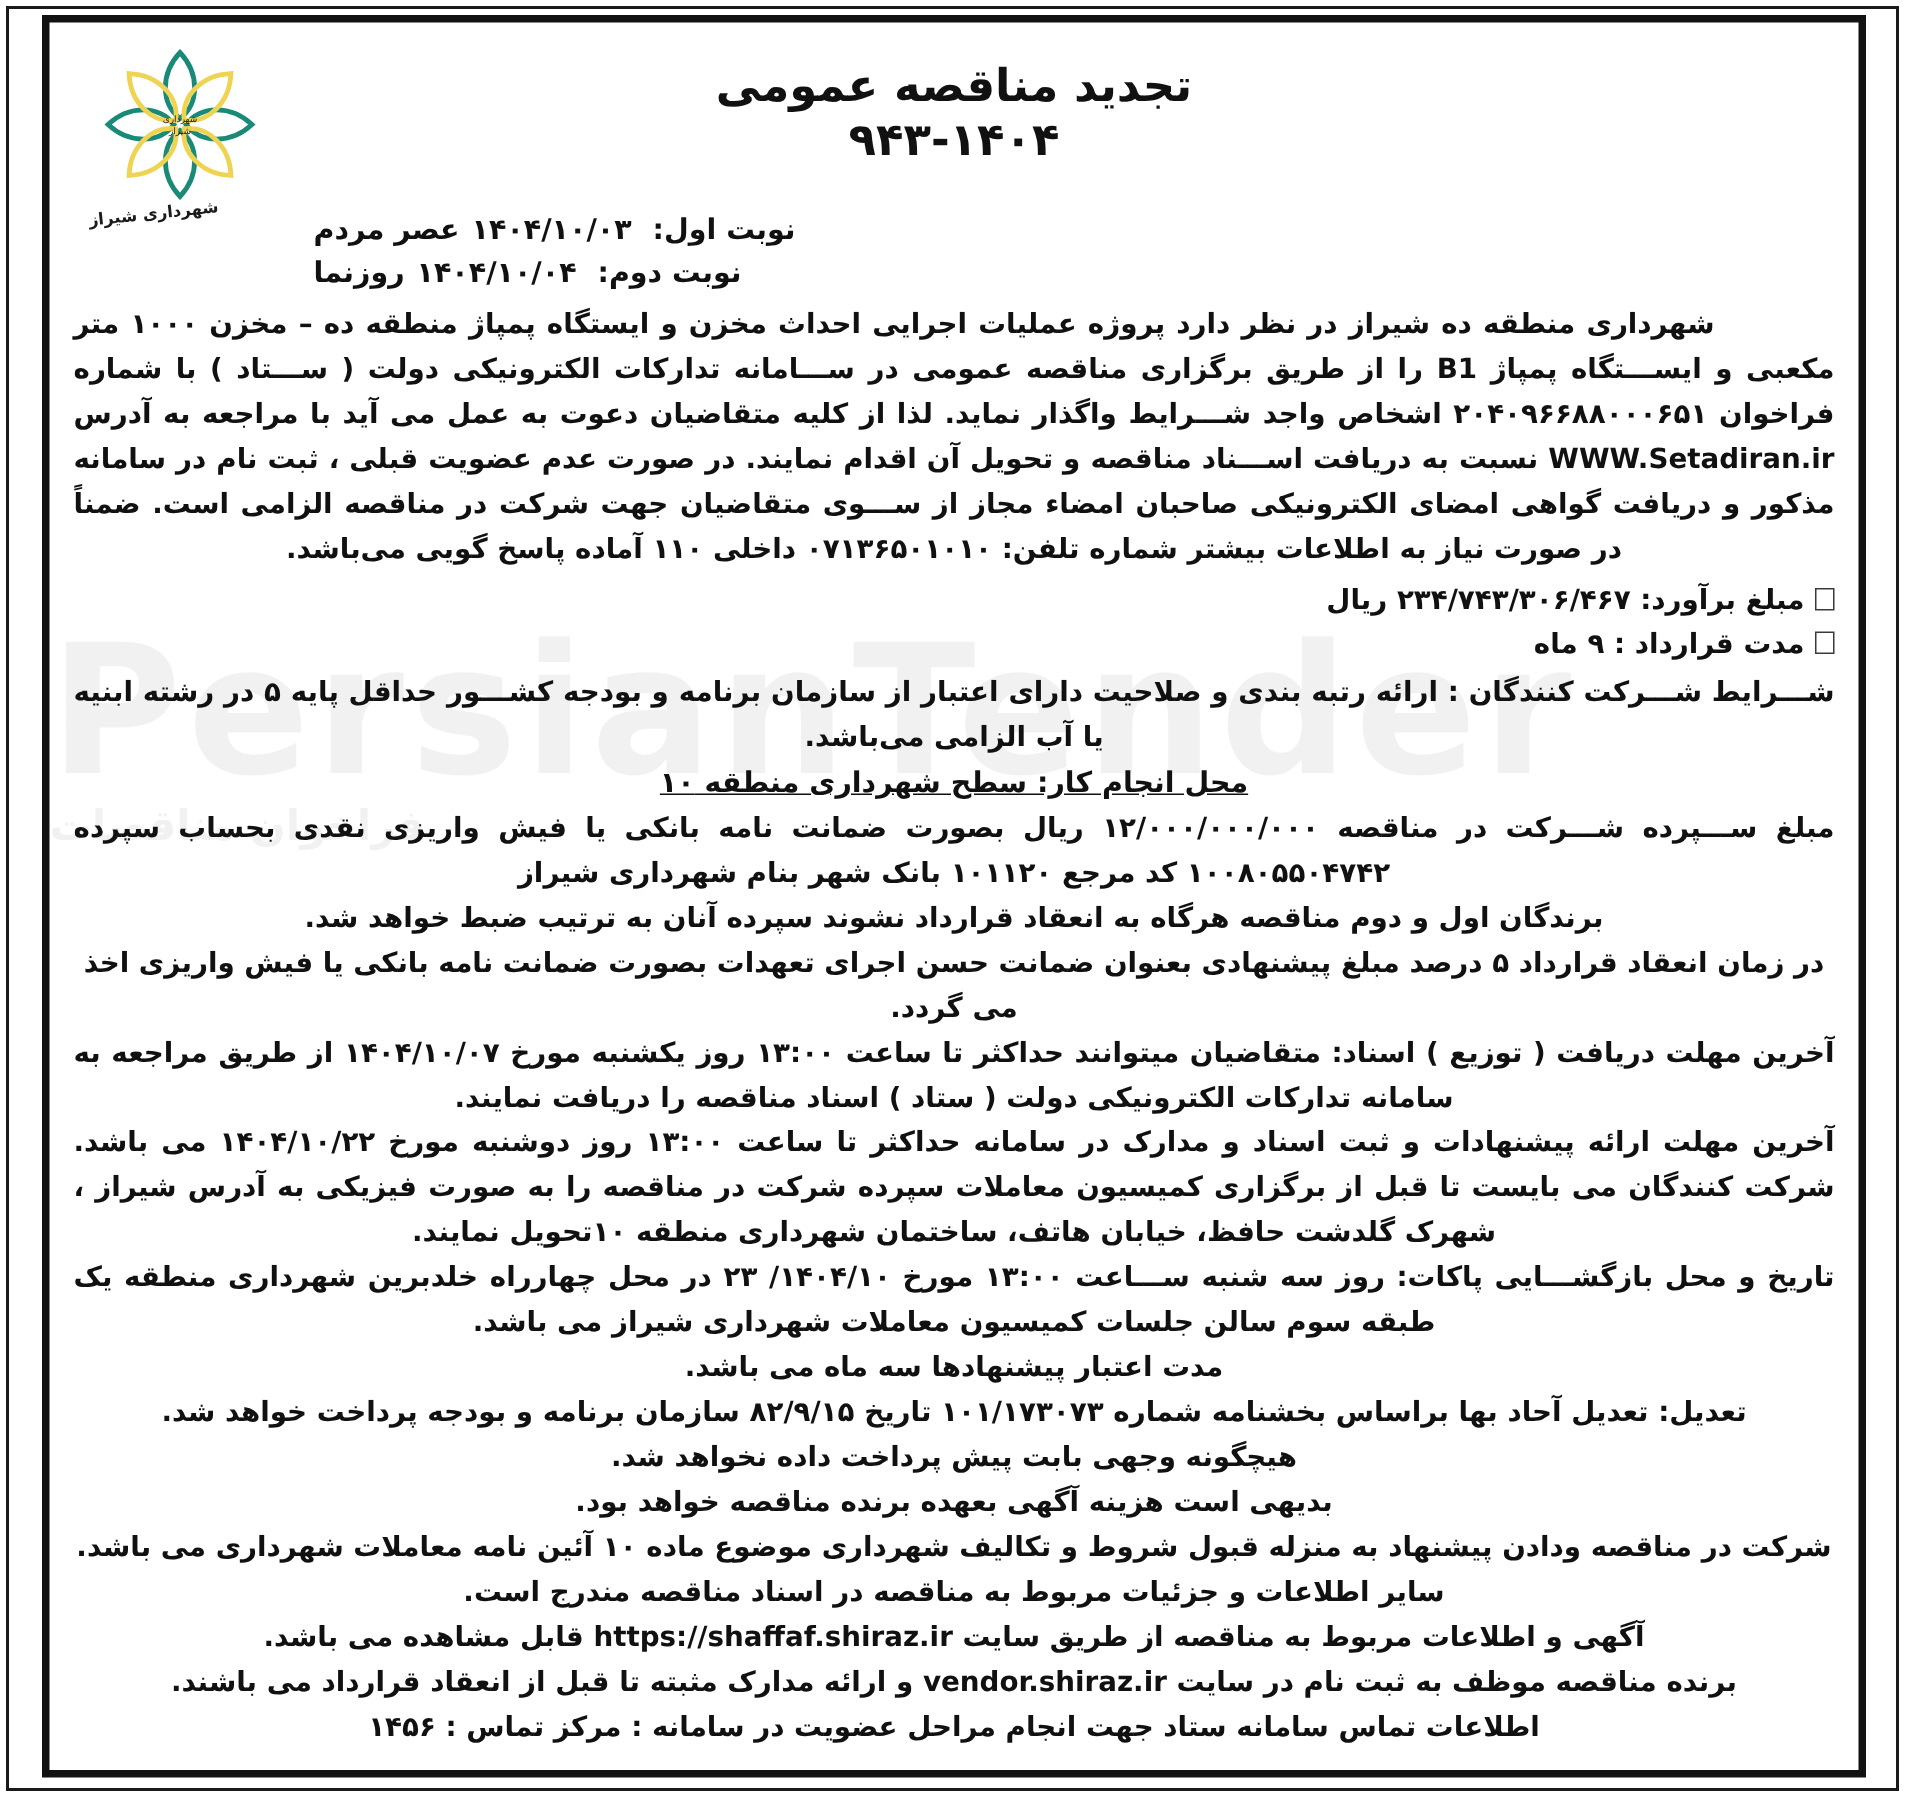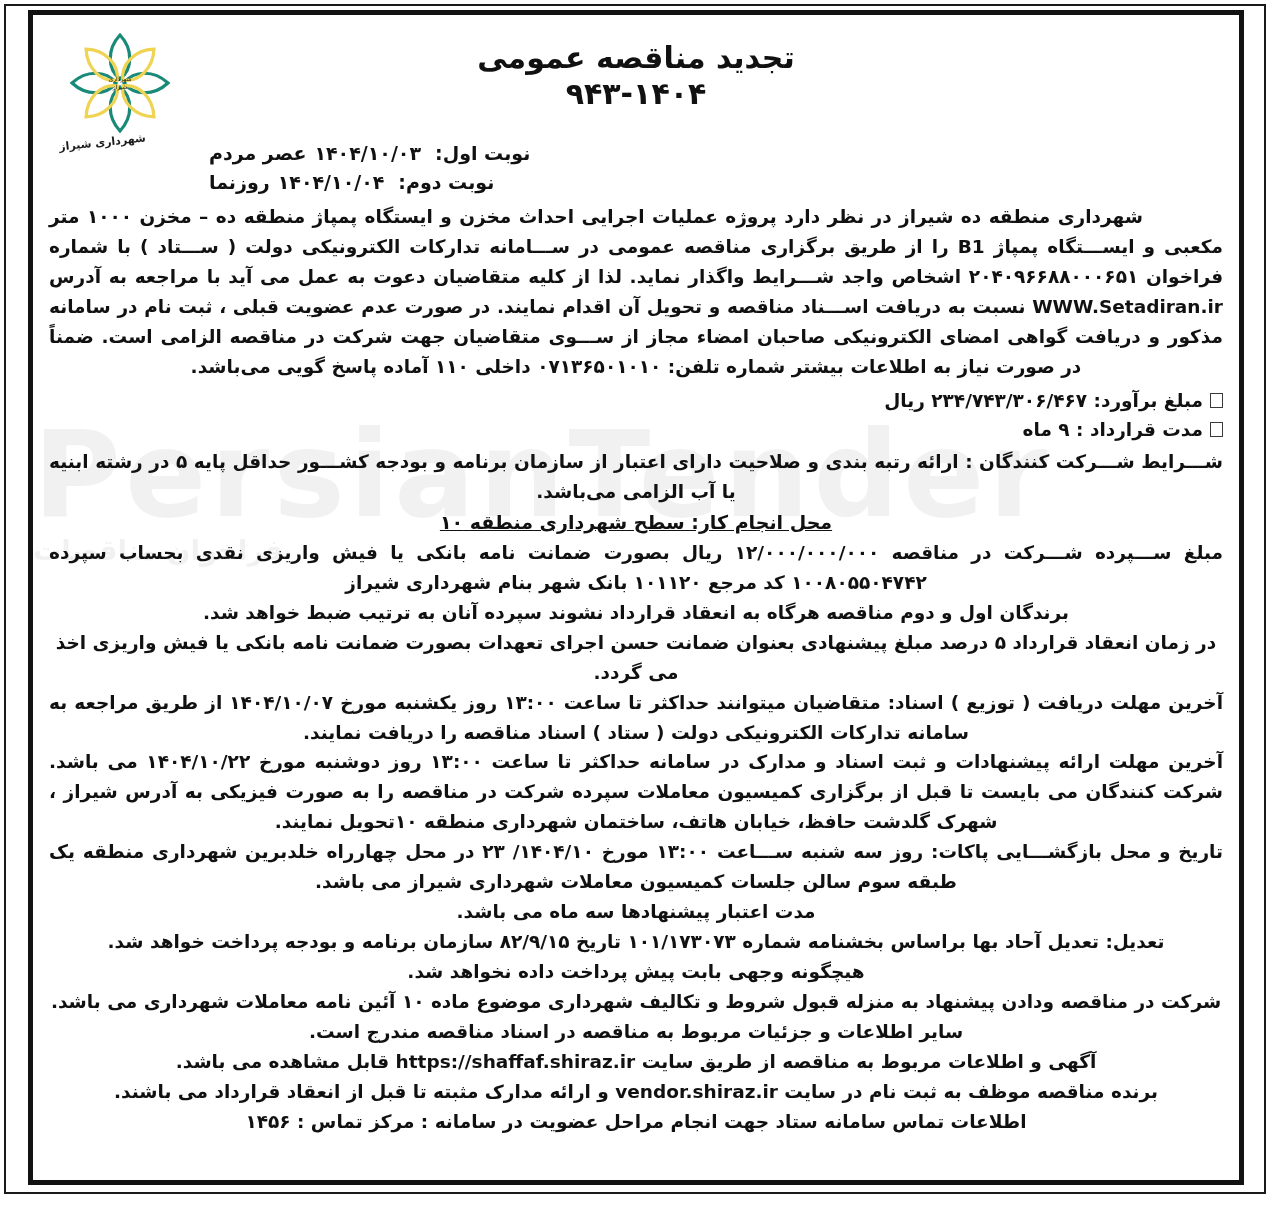--- a/index.html
+++ b/index.html
@@ -264,20 +264,21 @@
     <p class="line-right">محل انجام کار: سطح شهرداری منطقه ۱۰</p>
     <p class="para">مبلغ ســـپرده شـــرکت در مناقصه ۱۲/۰۰۰/۰۰۰/۰۰۰ ریال بصورت ضمانت نامه بانکی یا فیش واریزی نقدی بحساب سپرده ۱۰۰۸۰۵۵۰۴۷۴۲ کد مرجع ۱۰۱۱۲۰ بانک  شهر بنام شهرداری شیراز</p>
     <p class="line">برندگان اول و دوم مناقصه هرگاه به انعقاد قرارداد نشوند سپرده آنان به ترتیب ضبط خواهد شد.</p>
     <p class="line">در زمان انعقاد قرارداد ۵ درصد مبلغ پیشنهادی  بعنوان ضمانت حسن اجرای تعهدات بصورت ضمانت نامه بانکی یا فیش واریزی اخذ می گردد.</p>
     <p class="para">آخرین مهلت دریافت ( توزیع ) اسناد: متقاضیان میتوانند حداکثر تا ساعت ۱۳:۰۰ روز یکشنبه مورخ ۱۴۰۴/۱۰/۰۷ از طریق مراجعه به سامانه تدارکات الکترونیکی دولت ( ستاد ) اسناد مناقصه را دریافت نمایند.</p>
     <p class="para">آخرین مهلت ارائه پیشنهادات و ثبت اسناد و مدارک در سامانه حداکثر تا ساعت ۱۳:۰۰ روز دوشنبه مورخ ۱۴۰۴/۱۰/۲۲ می باشد. شرکت کنندگان می بایست تا قبل از برگزاری کمیسیون معاملات سپرده شرکت در مناقصه را به صورت فیزیکی به آدرس شیراز ، شهرک گلدشت حافظ، خیابان هاتف، ساختمان شهرداری منطقه ۱۰تحویل نمایند.</p>
     <p class="para">تاریخ و محل بازگشـــایی پاکات: روز سه شنبه ســـاعت ۱۳:۰۰ مورخ  ۱۴۰۴/۱۰/ ۲۳ در محل چهارراه خلدبرین شهرداری منطقه یک طبقه سوم سالن جلسات کمیسیون معاملات  شهرداری شیراز می باشد.</p>
     <p class="line">مدت اعتبار پیشنهادها سه ماه می باشد.</p>
     <p class="line">تعدیل: تعدیل آحاد بها براساس بخشنامه شماره ۱۰۱/۱۷۳۰۷۳ تاریخ ۸۲/۹/۱۵ سازمان برنامه و بودجه پرداخت خواهد شد.</p>
     <p class="line">هیچگونه وجهی بابت پیش پرداخت داده نخواهد شد.</p>
+    <p class="line">بدیهی است هزینه آگهی بعهده برنده مناقصه خواهد بود.</p>
     <p class="line">شرکت در مناقصه ودادن پیشنهاد به منزله قبول شروط و تکالیف شهرداری موضوع ماده ۱۰ آئین نامه معاملات شهرداری می باشد.</p>
     <p class="line">سایر اطلاعات و جزئیات مربوط به مناقصه در اسناد مناقصه مندرج است.</p>
     <p class="line">آگهی و اطلاعات مربوط به مناقصه از طریق سایت https://shaffaf.shiraz.ir قابل مشاهده می باشد.</p>
     <p class="line">برنده مناقصه موظف به ثبت نام در سایت vendor.shiraz.ir و ارائه مدارک مثبته تا قبل از انعقاد قرارداد می باشند.</p>
     <p class="line">اطلاعات تماس سامانه ستاد جهت انجام مراحل عضویت در سامانه : مرکز تماس : ۱۴۵۶</p>
 
   </div>
 </div>
 
 </body></html>

